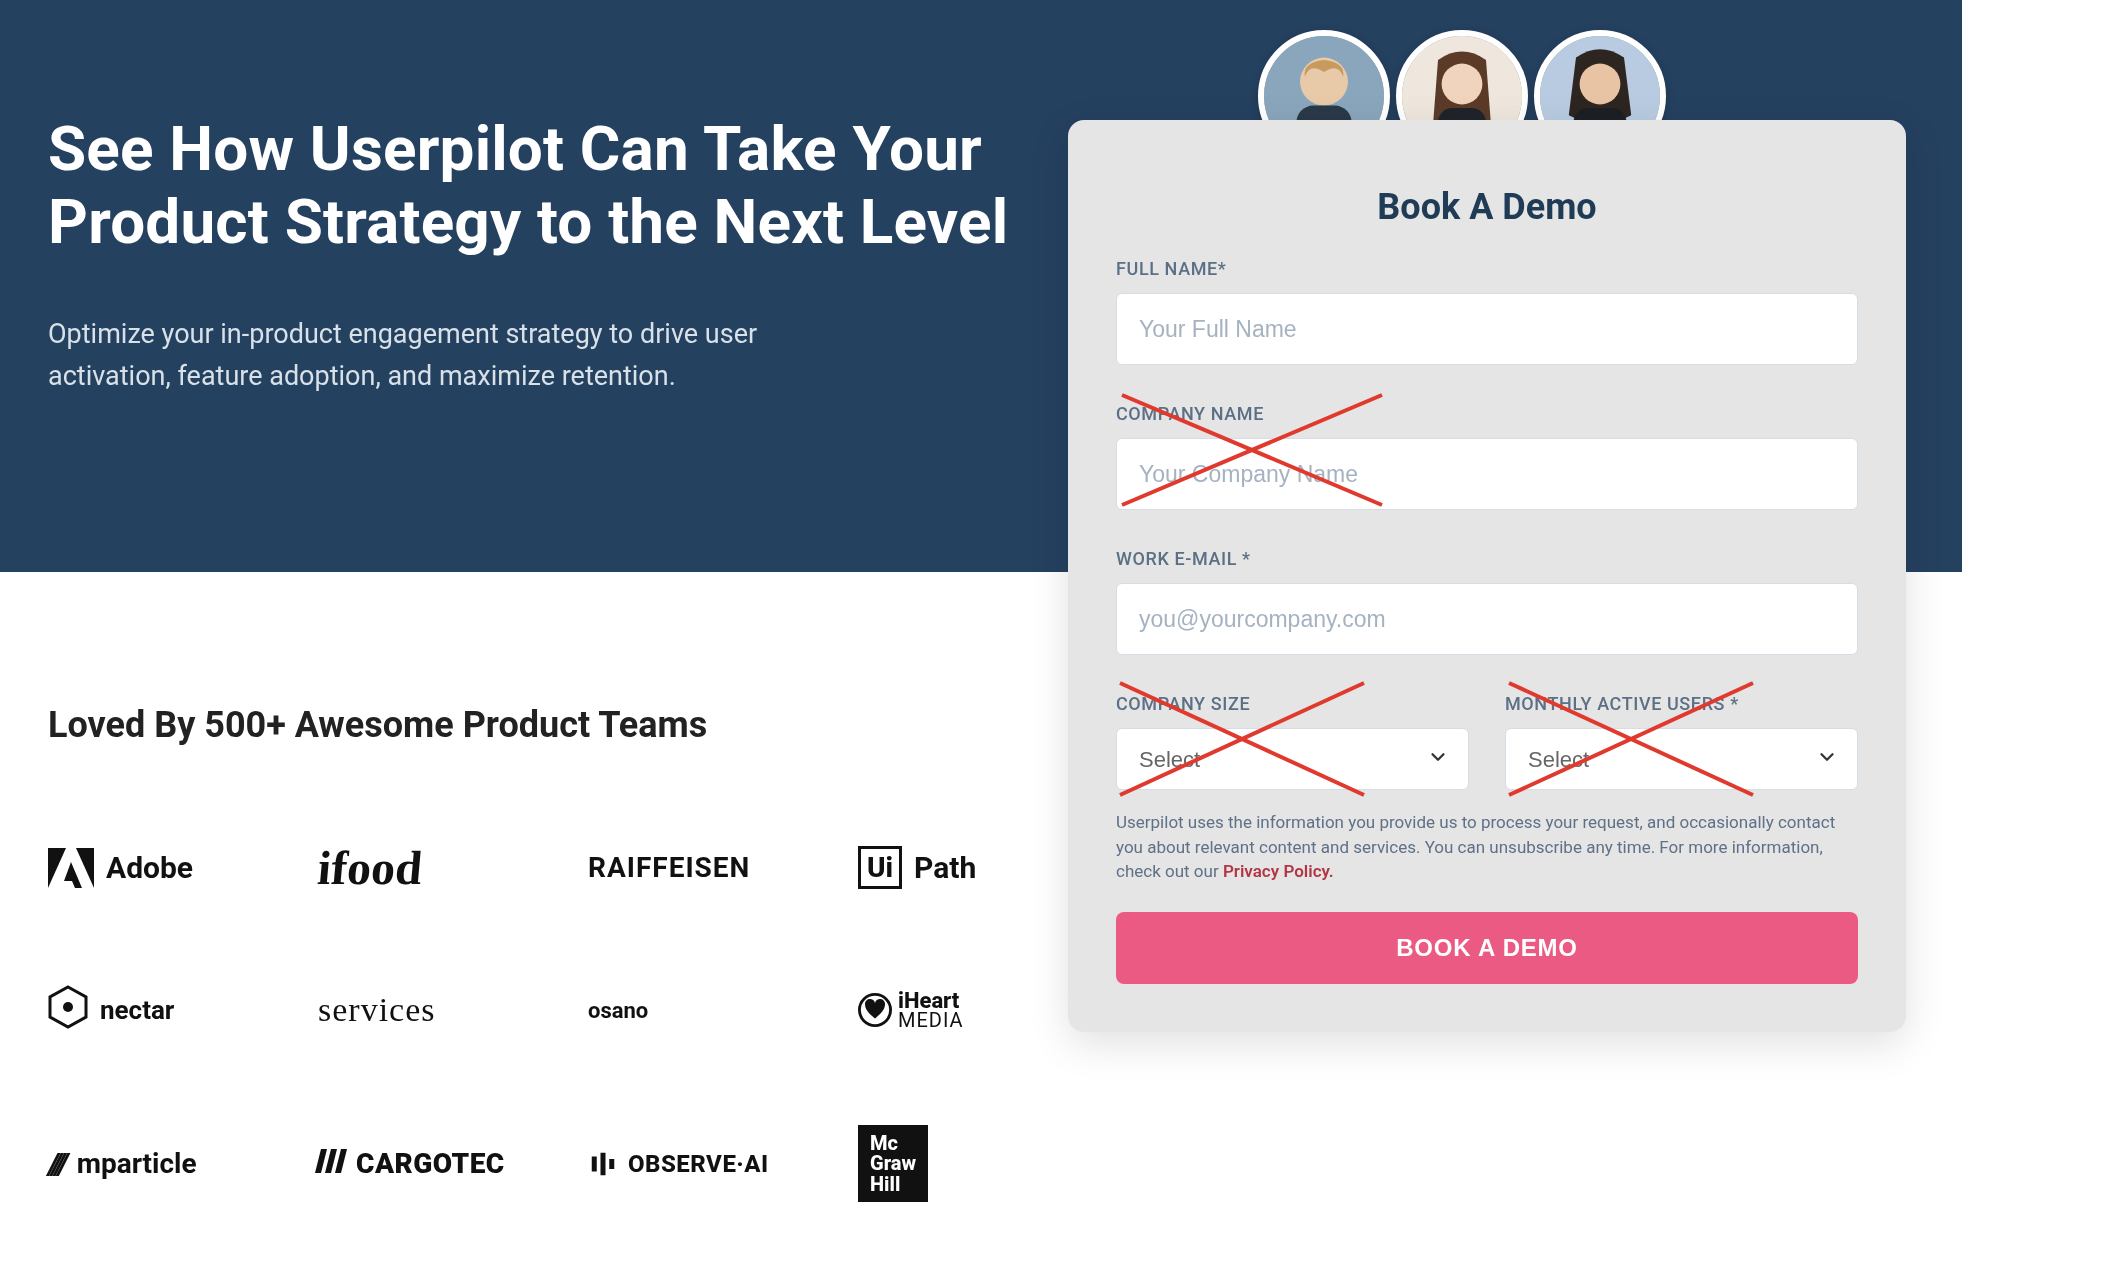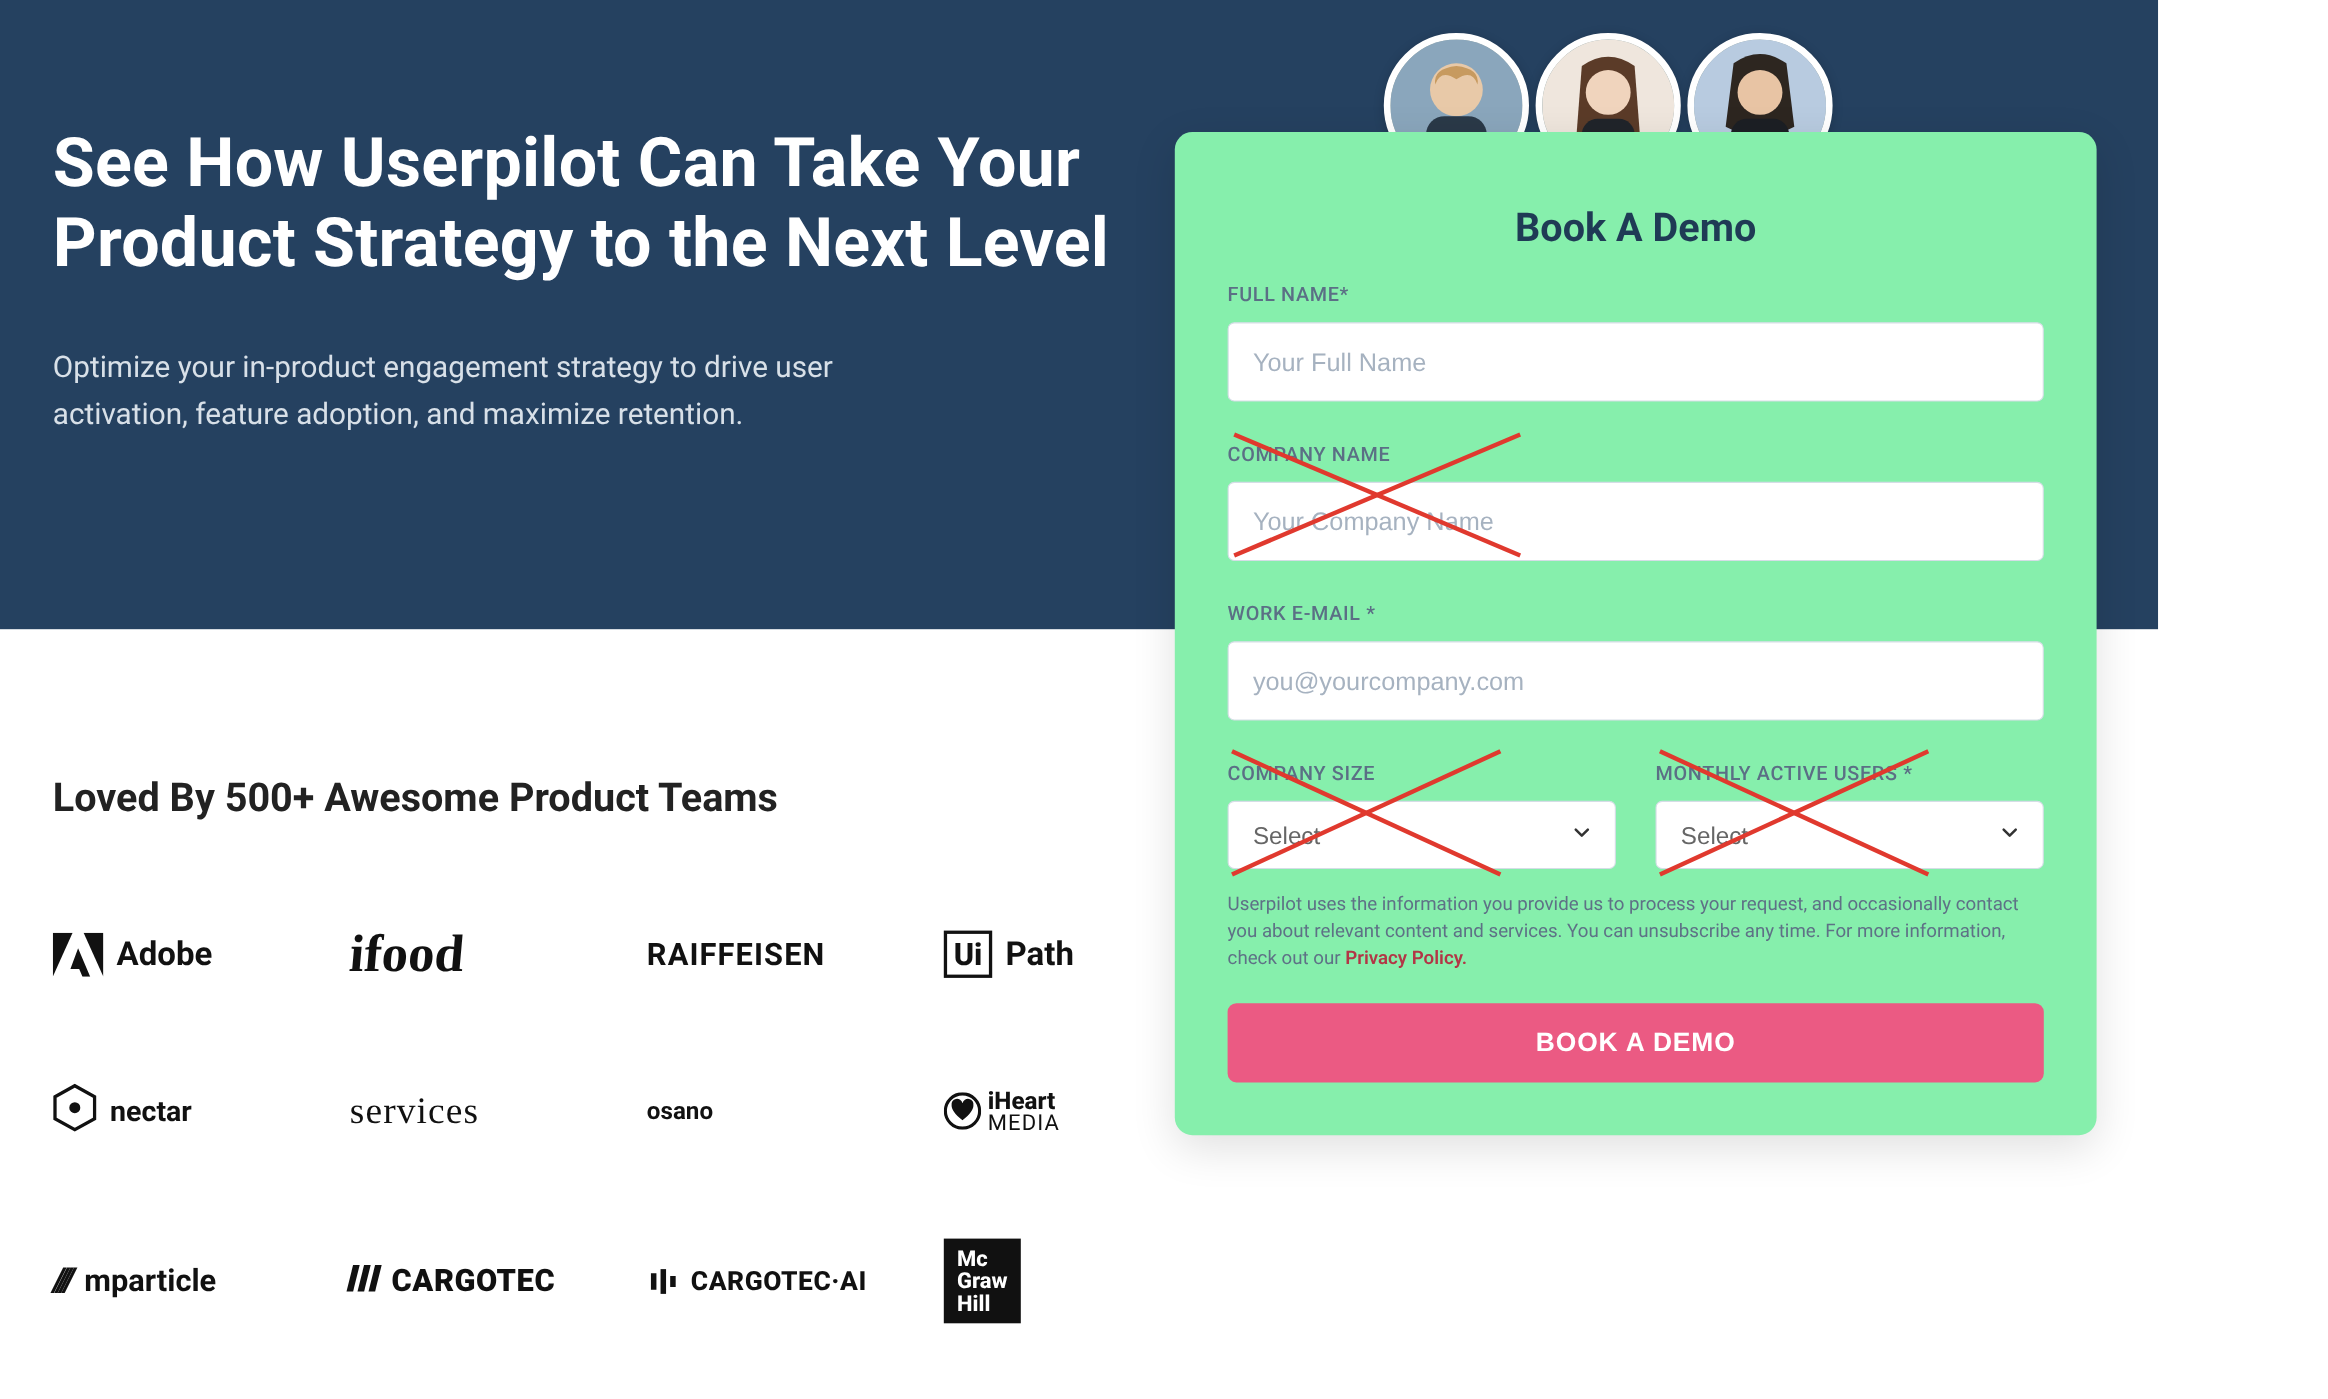--- a/index.html
+++ b/index.html
@@ -30,21 +30,21 @@
   .mparticle { font-size:28px; font-weight:700; }
   .mparticle .slashes { font-style:italic; letter-spacing:-4px; font-size:30px; }
   .cargotec { display:flex; align-items:center; gap:8px; font-size:28px; font-weight:900; letter-spacing:0.5px; }
   .cargotec .bars span { display:inline-block; width:6px; height:24px; background:#111; margin-right:4px; transform:skewX(-14deg); }
   .observe { font-size:24px; font-weight:800; letter-spacing:0.5px; display:flex; align-items:center; gap:10px; }
   .mcgraw { background:#111; color:#fff; font-weight:800; font-size:20px; line-height:1.02; padding:8px 12px; display:inline-block; }
   .adobe-mark { display:inline-block; width:46px; height:40px; position:relative; }
   .nectar-hex { display:inline-block; }
 
   
-  .demo-card { position:absolute; right:56px; top:120px; width:838px; background:#86efac; border-radius:16px; box-shadow:0 12px 40px rgba(0,0,0,0.12); padding:44px 48px 48px 48px; }
+  .demo-card { position:absolute; right:56px; top:120px; width:838px; background:#e5e5e5; border-radius:16px; box-shadow:0 12px 40px rgba(0,0,0,0.12); padding:44px 48px 48px 48px; }
   .avatars { position:absolute; right:296px; top:30px; display:flex; gap:6px; }
   .avatar { width:132px; height:132px; border-radius:50%; border:6px solid #fff; box-shadow:0 2px 10px rgba(0,0,0,0.18); background:#9aa; display:flex; align-items:center; justify-content:center; overflow:hidden; }
   .avatar svg { width:100%; height:100%; }
   .demo-title { text-align:center; font-size:36px; font-weight:700; color:#1f3b55; margin-top:22px; margin-bottom:30px; }
   .field-label { font-size:18px; letter-spacing:0.6px; color:#5b6f85; font-weight:500; margin-bottom:14px; text-transform:uppercase; }
   .field { width:100%; border:1px solid #d5dde6; border-radius:6px; height:72px; padding:0 22px; font-size:23px; color:#333; }
   .field::placeholder { color:#a6b2c0; }
   .field-group { margin-bottom:38px; position:relative; }
   .row { display:flex; gap:36px; }
   .row .col { flex:1; position:relative; }
@@ -128,21 +128,21 @@
     <div class="logo cargotec">
       <span class="bars"><span></span><span></span><span></span></span>
       <span>CARGOTEC</span>
     </div>
     <div class="logo observe">
       <svg width="30" height="30" viewBox="0 0 24 24">
           <rect x="3" y="6" width="4" height="12" fill="#111"></rect>
           <rect x="10" y="3" width="4" height="18" fill="#111"></rect>
           <rect x="17" y="8" width="4" height="8" fill="#111"></rect>
         </svg>
-      <span>CARGOTEC·AI</span>
+      <span>OBSERVE·AI</span>
     </div>
     <div class="logo">
       <span class="mcgraw">Mc<br>Graw<br>Hill</span>
     </div>
   </div>
 
   <div class="avatars">
     <div class="avatar">
       <svg viewBox="0 0 100 100">
           <rect width="100" height="100" fill="#8aa6bc"></rect>

